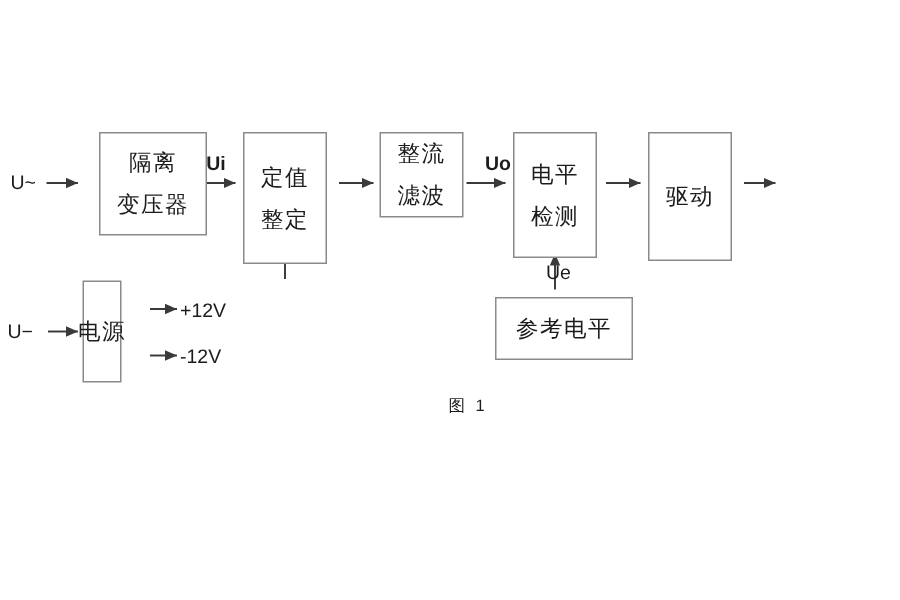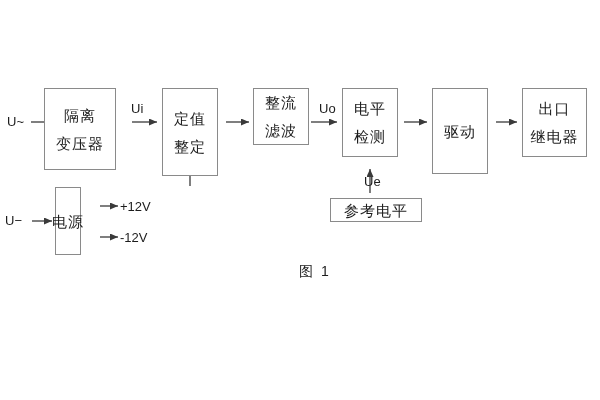--- a/index.html
+++ b/index.html
@@ -20,22 +20,22 @@
   .box{
     position:absolute;box-sizing:border-box;border:1px solid var(--box-border);
     background:var(--background);
     display:flex;flex-direction:column;align-items:center;justify-content:center;
     gap:13px;font-size:15px;line-height:1;letter-spacing:1px;
   }
   .box span{white-space:nowrap;}
   .sig{
     position:absolute;font-size:13px;line-height:1;white-space:nowrap;
   }
-  .sig.center{text-align:left;}
-  .caption{position:absolute;left:299px;top:263px;font-size:14px;letter-spacing:2px;}
+  .sig.center{text-align:center;font-weight:bold;}
+  .caption{position:absolute;left:299px;top:263px;font-size:11px;letter-spacing:2px;}
 </style>
 </head>
 <body>
 
 <div class="canvas">
 
   <svg class="wires" viewBox="0 0 600 400" aria-hidden="true">
     <defs>
       <marker id="ah" markerWidth="9" markerHeight="8" refX="8" refY="3.5" orient="auto" markerUnits="userSpaceOnUse">
         <path class="arrowhead" d="M0,0 L8,3.5 L0,7 Z"></path>
@@ -47,48 +47,44 @@
     <line class="wire" x1="311" y1="122" x2="337" y2="122" marker-end="url(#ah)"></line>
     <line class="wire" x1="404" y1="122" x2="427" y2="122" marker-end="url(#ah)"></line>
     <line class="wire" x1="496" y1="122" x2="517" y2="122" marker-end="url(#ah)"></line>
     <line class="wire" x1="32" y1="221" x2="52" y2="221" marker-end="url(#ah)"></line>
     <line class="wire" x1="100" y1="206" x2="118" y2="206" marker-end="url(#ah)"></line>
     <line class="wire" x1="100" y1="237" x2="118" y2="237" marker-end="url(#ah)"></line>
     <line class="wire" x1="190" y1="186" x2="190" y2="163" marker-end="url(#ah)"></line>
     <line class="wire" x1="370" y1="193" x2="370" y2="169" marker-end="url(#ah)"></line>
   </svg>
 
-  <div class="box" style="left:44px;top:88px;width:72px;height:82px">
+  <div class="box" style="left:66px;top:88px;width:72px;height:69px">
     <span>隔离</span>
     <span>变压器</span>
   </div>
   <div class="box" style="left:162px;top:88px;width:56px;height:88px">
     <span>定值</span>
     <span>整定</span>
   </div>
   <div class="box" style="left:253px;top:88px;width:56px;height:57px">
     <span>整流</span>
     <span>滤波</span>
   </div>
-  <div class="box" style="left:342px;top:88px;width:56px;height:69px">
+  <div class="box" style="left:342px;top:88px;width:56px;height:84px">
     <span>电平</span>
     <span>检测</span>
   </div>
   <div class="box" style="left:432px;top:88px;width:56px;height:86px">
     <span>驱动</span>
   </div>
-  <div class="box" style="left:522px;top:88px;width:65px;height:69px">
-    <span>出口</span>
-    <span>继电器</span>
-  </div>
 
   <div class="box" style="left:55px;top:187px;width:26px;height:68px">
     <span>电源</span>
   </div>
-  <div class="box" style="left:330px;top:198px;width:92px;height:24px">
+  <div class="box" style="left:330px;top:198px;width:92px;height:42px">
     <span>参考电平</span>
   </div>
 
   <span class="sig" style="left:7px;top:115px">U~</span>
   <span class="sig center" style="left:131px;top:102px;width:26px">Ui</span>
   <span class="sig center" style="left:319px;top:102px;width:26px">Uo</span>
   <span class="sig" style="left:364px;top:175px">Ue</span>
   <span class="sig" style="left:5px;top:214px">U−</span>
   <span class="sig" style="left:120px;top:200px">+12V</span>
   <span class="sig" style="left:120px;top:231px">-12V</span>

